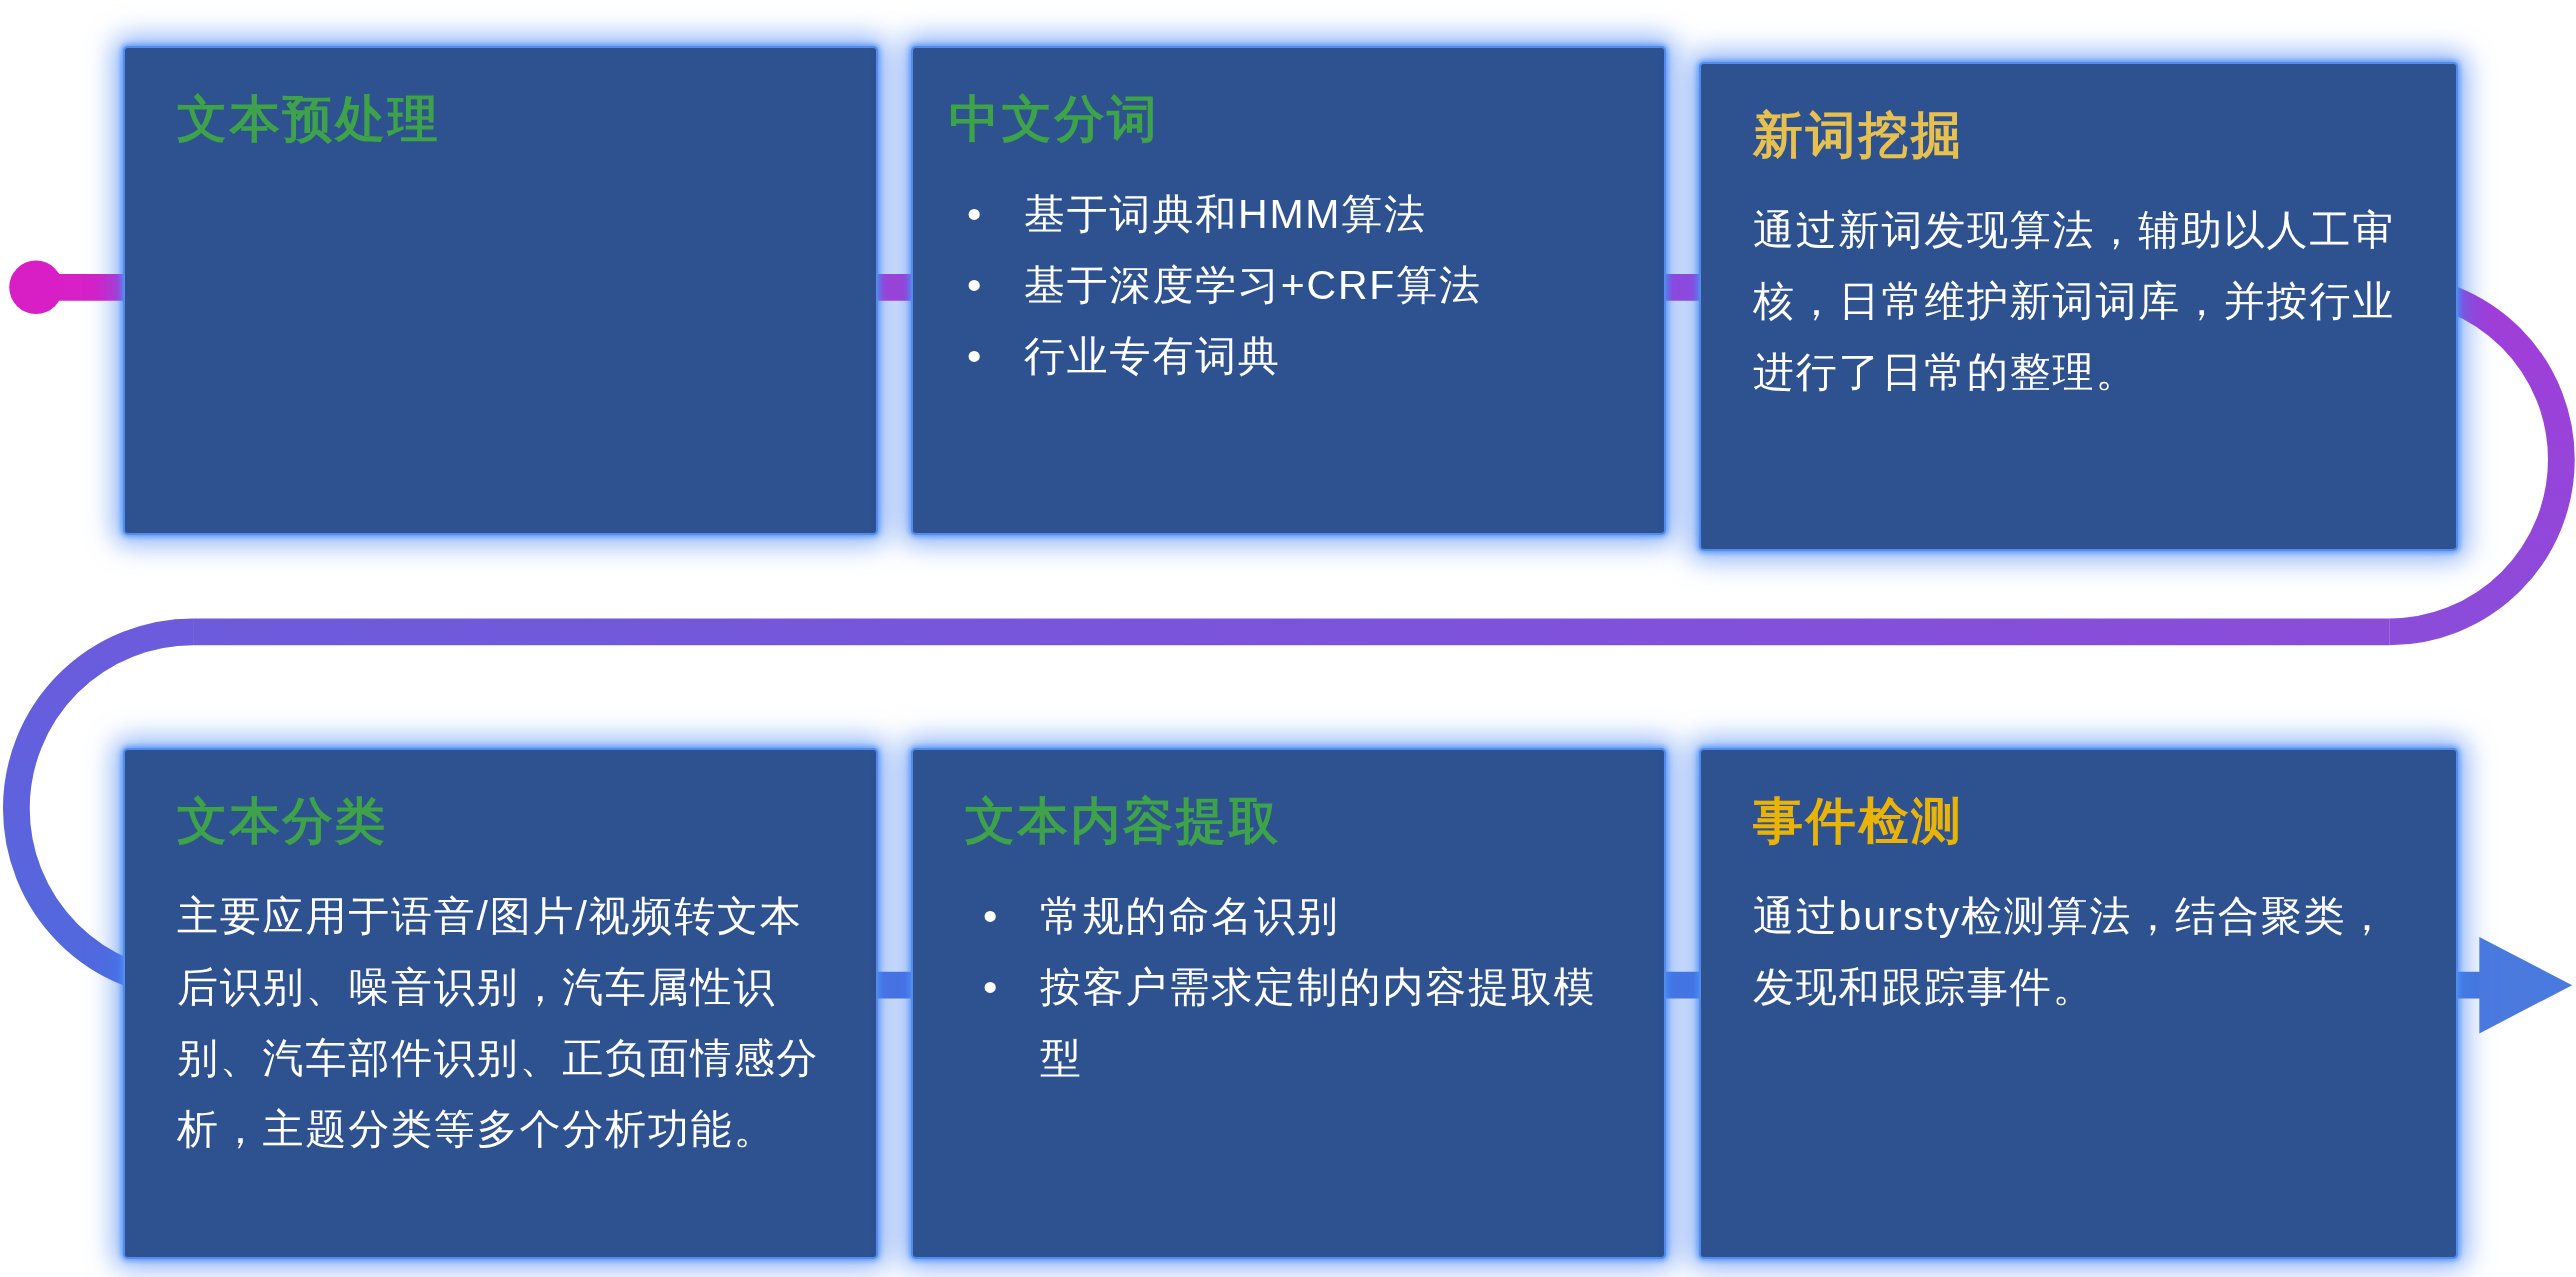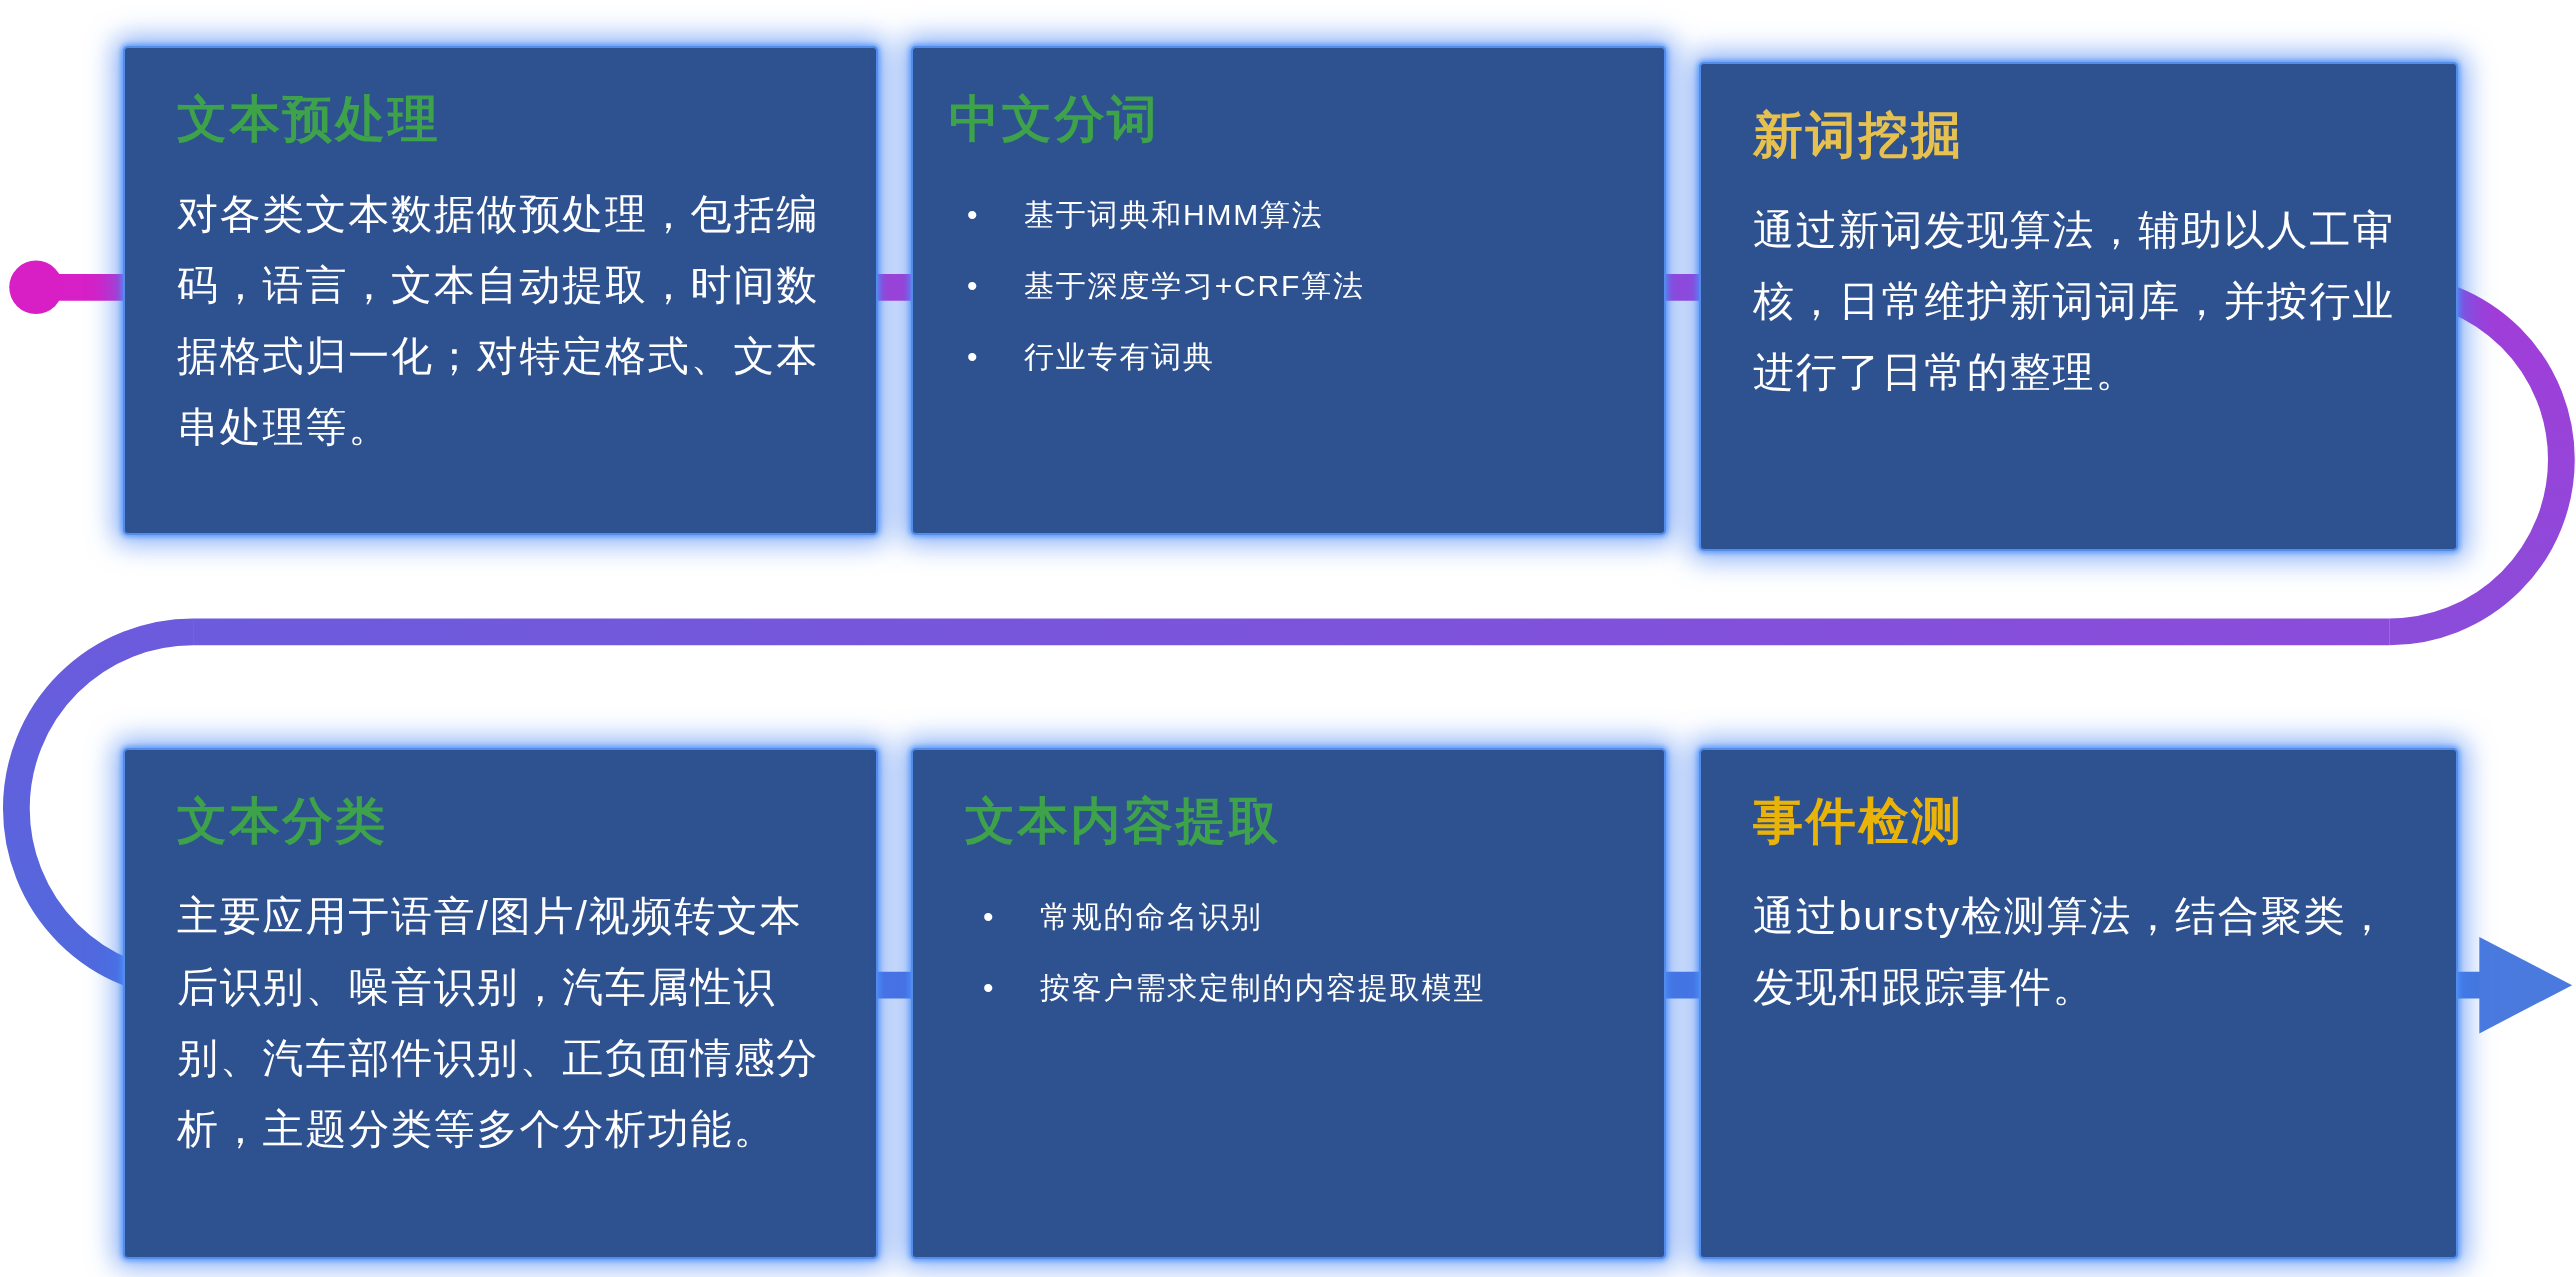--- a/index.html
+++ b/index.html
@@ -51,21 +51,21 @@
     color: #ffffff;
     font-size: 41px;
     line-height: 71px;
     letter-spacing: 1.8px;
   }
   ul.card-bullets {
     list-style: none;
     margin: 30px 0 0 0;
     padding: 0;
     color: #ffffff;
-    font-size: 30px;
+    font-size: 41px;
     line-height: 71px;
     letter-spacing: 1.8px;
   }
   ul.card-bullets li {
     position: relative;
     padding-left: 75px;
   }
   ul.card-bullets li::before {
     content: "•";
     position: absolute;
@@ -108,21 +108,20 @@
     <path d="M 2677 708 H 216" stroke="url(#g3)" stroke-width="30" fill="none"></path>
     <path d="M 216 708 A 198 198 0 0 0 216 1104" stroke="url(#g4)" stroke-width="30" fill="none"></path>
     <path d="M 216 1104 H 2790" stroke="url(#g5)" stroke-width="30" fill="none"></path>
 
     <circle cx="40" cy="322" r="30" fill="#d81fc6"></circle>
     <polygon points="2778,1050 2882,1104 2778,1158" fill="#4a7ade"></polygon>
   </svg>
 
   <section class="card" id="card-1">
     <h2 class="card-title" style="color: rgb(62, 162, 75);">文本预处理</h2>
-    <p class="card-body">对各类文本数据做预处理，包括编码，语言，文本自动提取，时间数据格式归一化；对特定格式、文本串处理等。</p>
   </section>
 
   <section class="card" id="card-2">
     <h2 class="card-title" style="color: rgb(62, 162, 75);">中文分词</h2>
     <ul class="card-bullets">
         <li>基于词典和HMM算法</li>
         <li>基于深度学习+CRF算法</li>
         <li>行业专有词典</li>
       </ul>
   </section>

